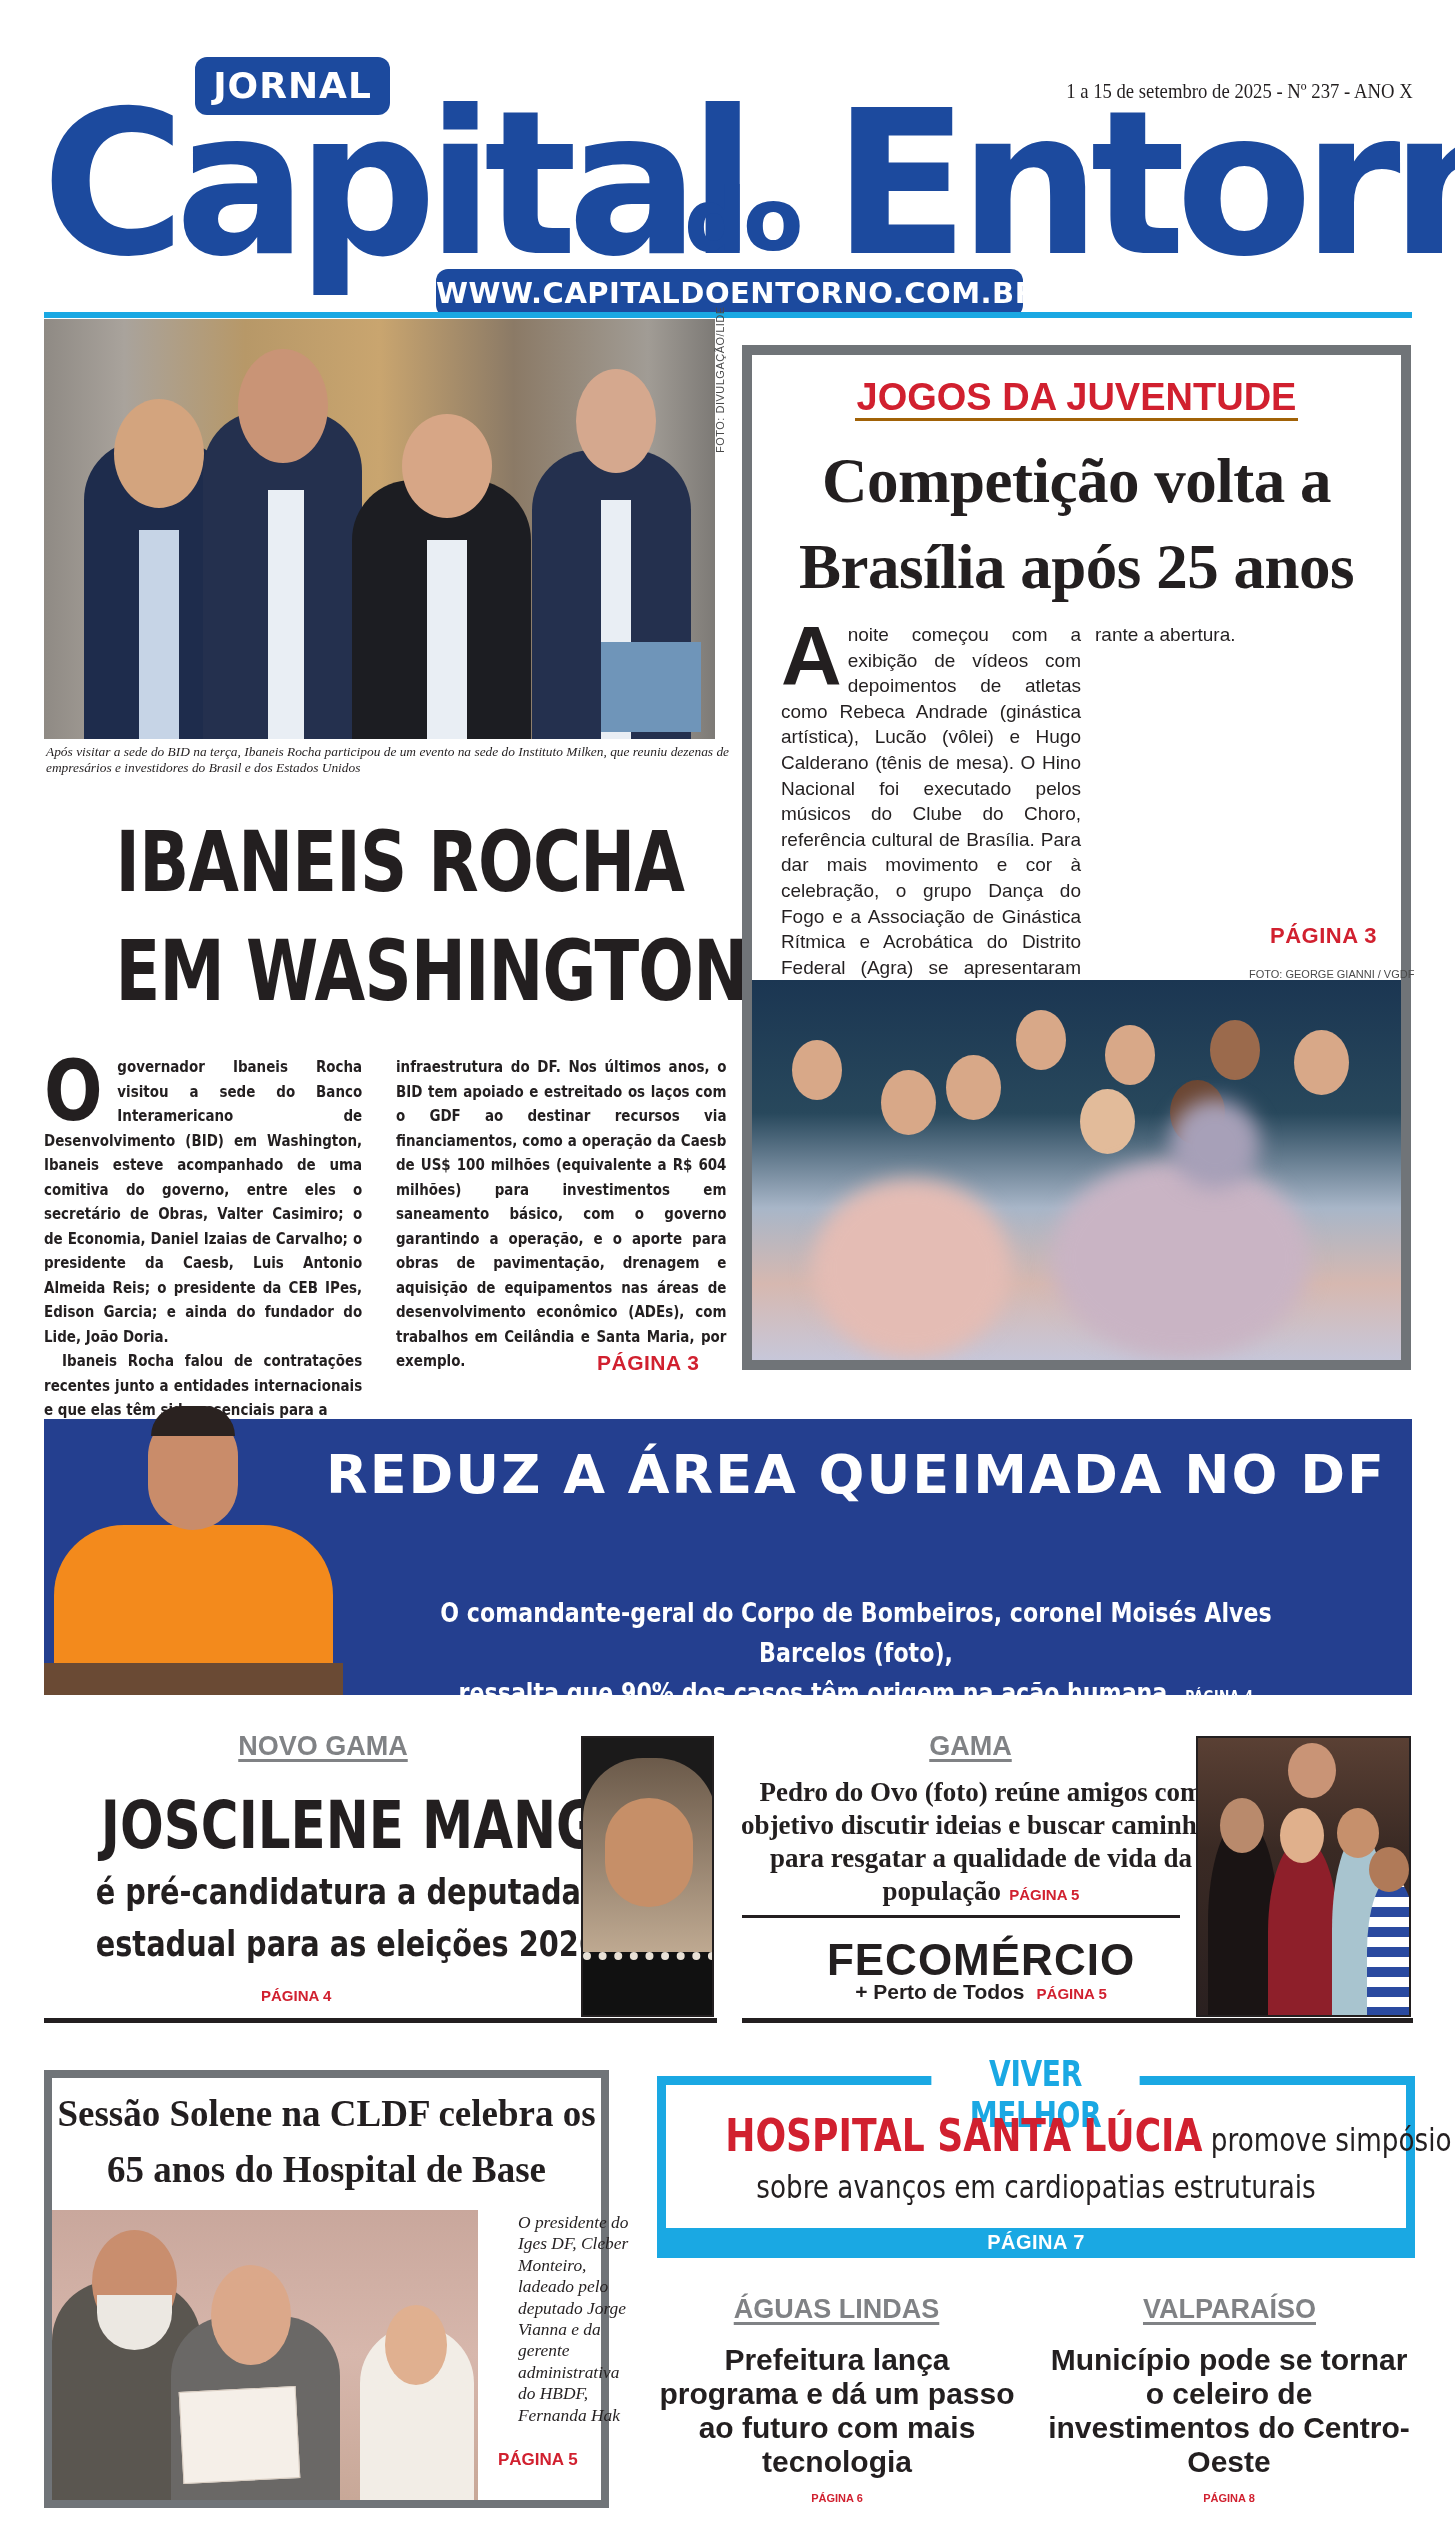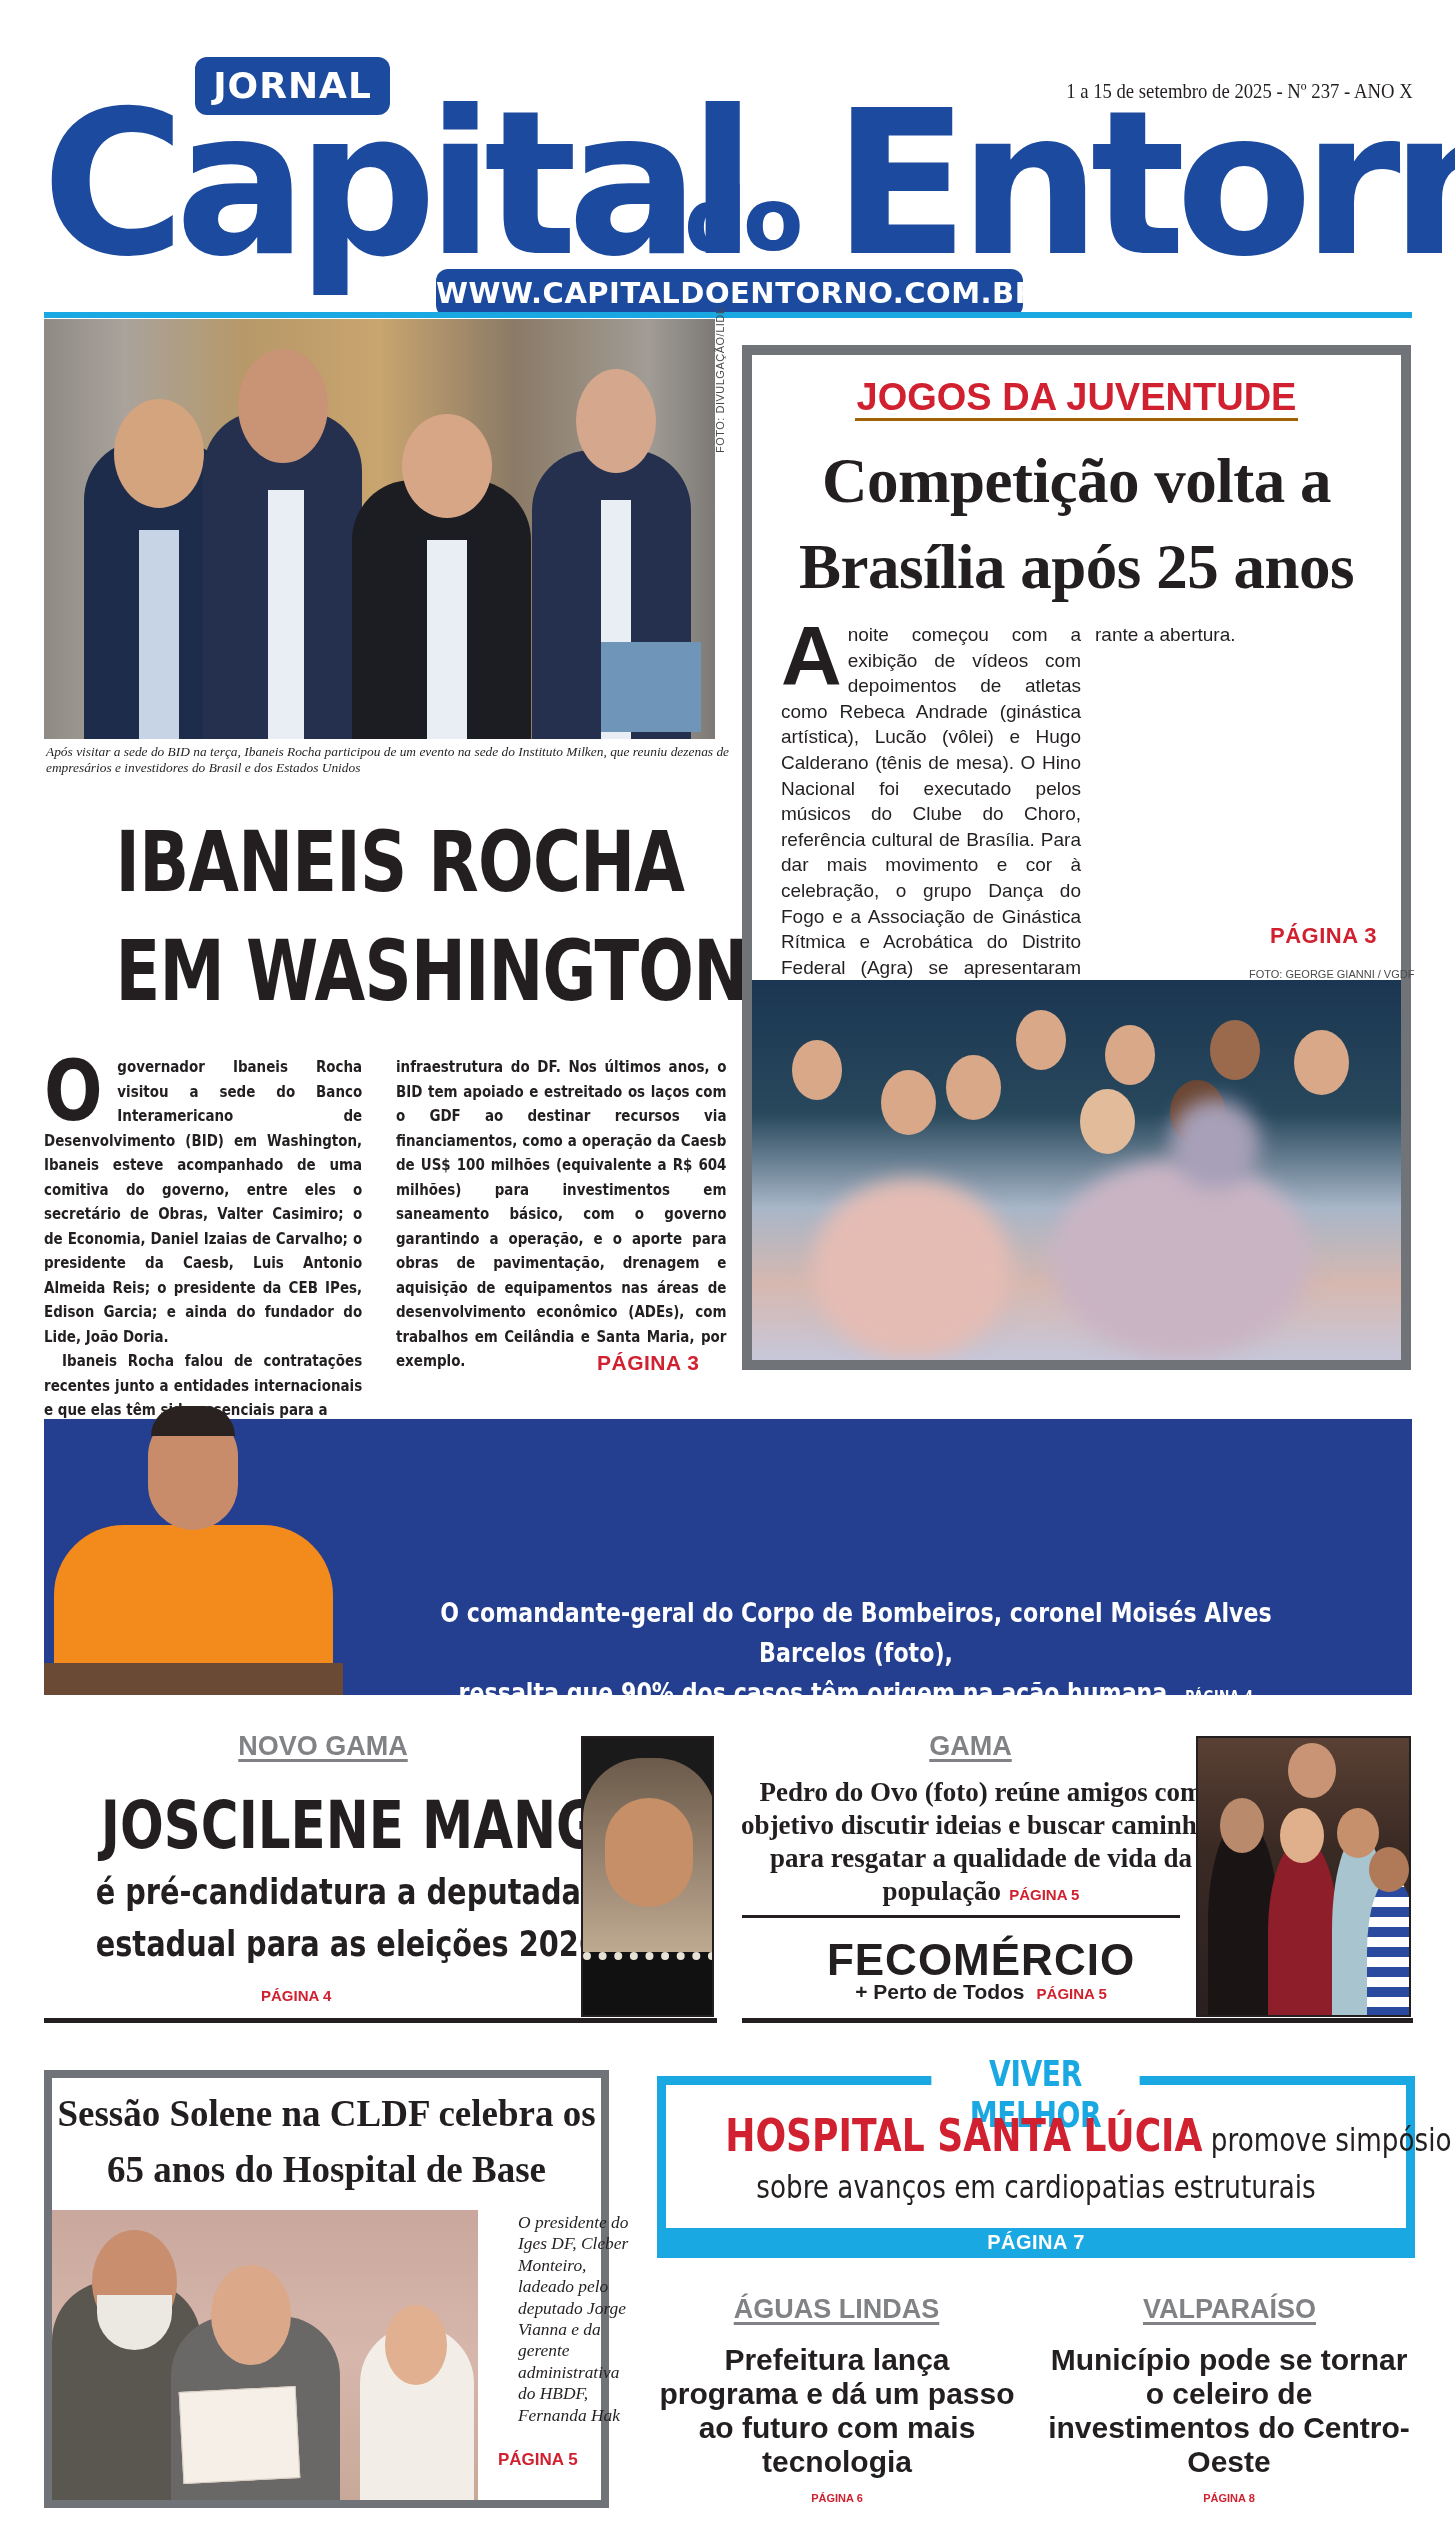--- a/index.html
+++ b/index.html
@@ -193,20 +193,21 @@
 </div>
 
 <div class="abs bombeiro"></div>
 <div class="abs bombeiro-photo">
   <div class="body"></div>
   <div class="head"></div>
   <div class="hair"></div>
   <div class="desk"></div>
 </div>
 <div class="abs bombeiro-title">
+  <div>REDUZ A ÁREA QUEIMADA NO DF</div>
 </div>
 <div class="abs bombeiro-sub">
   <div>O comandante-geral do Corpo de Bombeiros, coronel Moisés Alves Barcelos (foto),</div>
   <div><span>ressalta que 90% dos casos têm origem na ação humana</span><span class="pg">PÁGINA 4</span></div>
 </div>
 
 <div class="abs kicker-gray ng-kicker">NOVO GAMA</div>
 <div class="abs ng-title">JOSCILENE MANGÃO</div>
 <div class="abs ng-sub">
   <div>é pré-candidatura a deputada</div>

